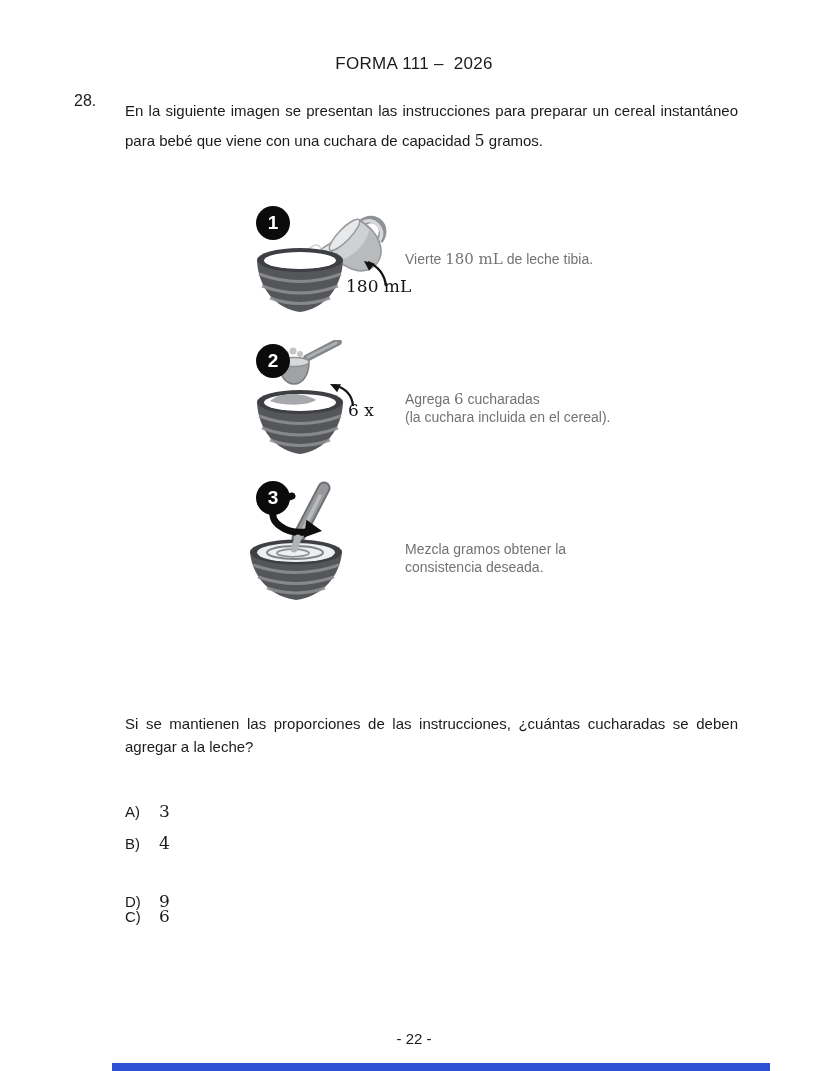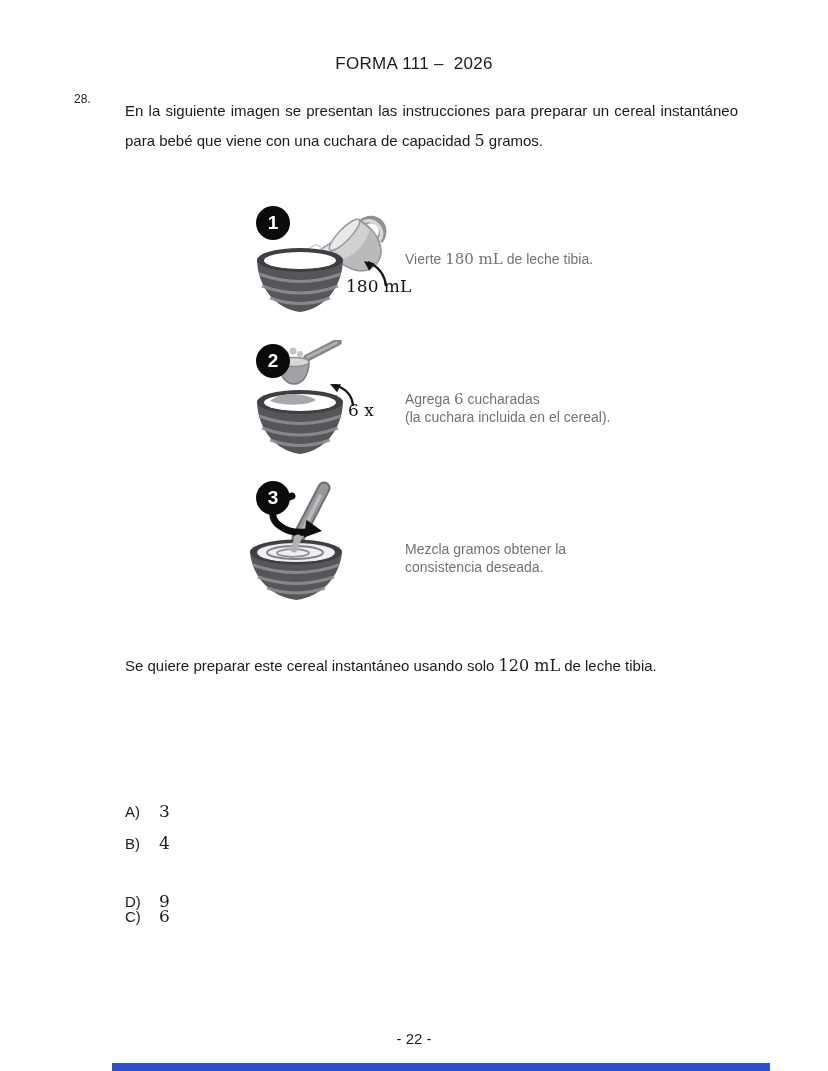--- a/index.html
+++ b/index.html
@@ -2,21 +2,21 @@
 <html><head>
 <meta charset="utf-8">
 <style>
   html,body { margin:0; padding:0; background:#ffffff; }
   .page {
     position:relative; width:770px; height:1071px; background:#ffffff;
     font-family:"Liberation Sans", sans-serif; color:#1b1b1d; overflow:hidden;
   }
   .abs { position:absolute; }
   .form-header { top:54px; left:0; width:828px; text-align:center; font-size:17px; letter-spacing:0.3px; white-space:pre; }
-  .qnum { top:92px; left:74px; font-size:12px;text-align:center; }
+  .qnum { top:92px; left:74px; font-size:16px;text-align:center; }
   .qintro { top:96px; left:125px; width:613px; font-size:15px; line-height:30px; text-align:justify; }
   .tex { font-family:"DejaVu Serif", serif; font-size:16px; }
   .badge {
     width:34px; height:34px; border-radius:50%; background:#0b0b0b; color:#ffffff;
     font-weight:bold; font-size:19px; display:flex; align-items:center; justify-content:center;
   }
   .caption { font-size:14px; line-height:17.5px; color:#737373; }
   .caption .tex { font-size:15px; }
   .amount { font-family:"DejaVu Serif", serif; font-size:17px; color:#141416; }
   .statement { top:656px; left:125px; font-size:15px; white-space:nowrap; }
@@ -113,22 +113,22 @@
       <ellipse cx="47" cy="77" rx="16" ry="3.8" fill="none" stroke="#8d8f92" stroke-width="1.8"></ellipse>
       <path d="M52,62 L48,73" stroke="#b0b2b4" stroke-width="7" stroke-linecap="round"></path>
     </g>
   </svg>
   <div class="abs badge" style="left:256px; top:481px;">3</div>
   <div class="abs caption" style="left:405px; top:540px; line-height:18px; white-space:nowrap;">
     <div>Mezcla gramos obtener la</div>
     <div>consistencia deseada.</div>
   </div>
 
-  <div class="abs statement"><span>Se quiere preparar este cereal instantáneo usando solo </span><span class="tex">120 mL</span><span> de leche tibia.</span></div>
 
+  <p class="abs q2" style="margin:0;">Si se mantienen las proporciones de las instrucciones, ¿cuántas cucharadas se deben agregar a la leche?</p>
 
   <div class="abs option" style="top:801px;"><span class="oletter">A)</span><span class="oval">3</span></div>
   <div class="abs option" style="top:833px;"><span class="oletter">B)</span><span class="oval">4</span></div>
   <div class="abs option" style="top:862px;margin-top:44px;"><span class="oletter">C)</span><span class="oval">6</span></div>
   <div class="abs option" style="top:891px;"><span class="oletter">D)</span><span class="oval">9</span></div>
 
   <div class="abs footer">- 22 -</div>
 
   <div class="abs bottombar"></div>
 

